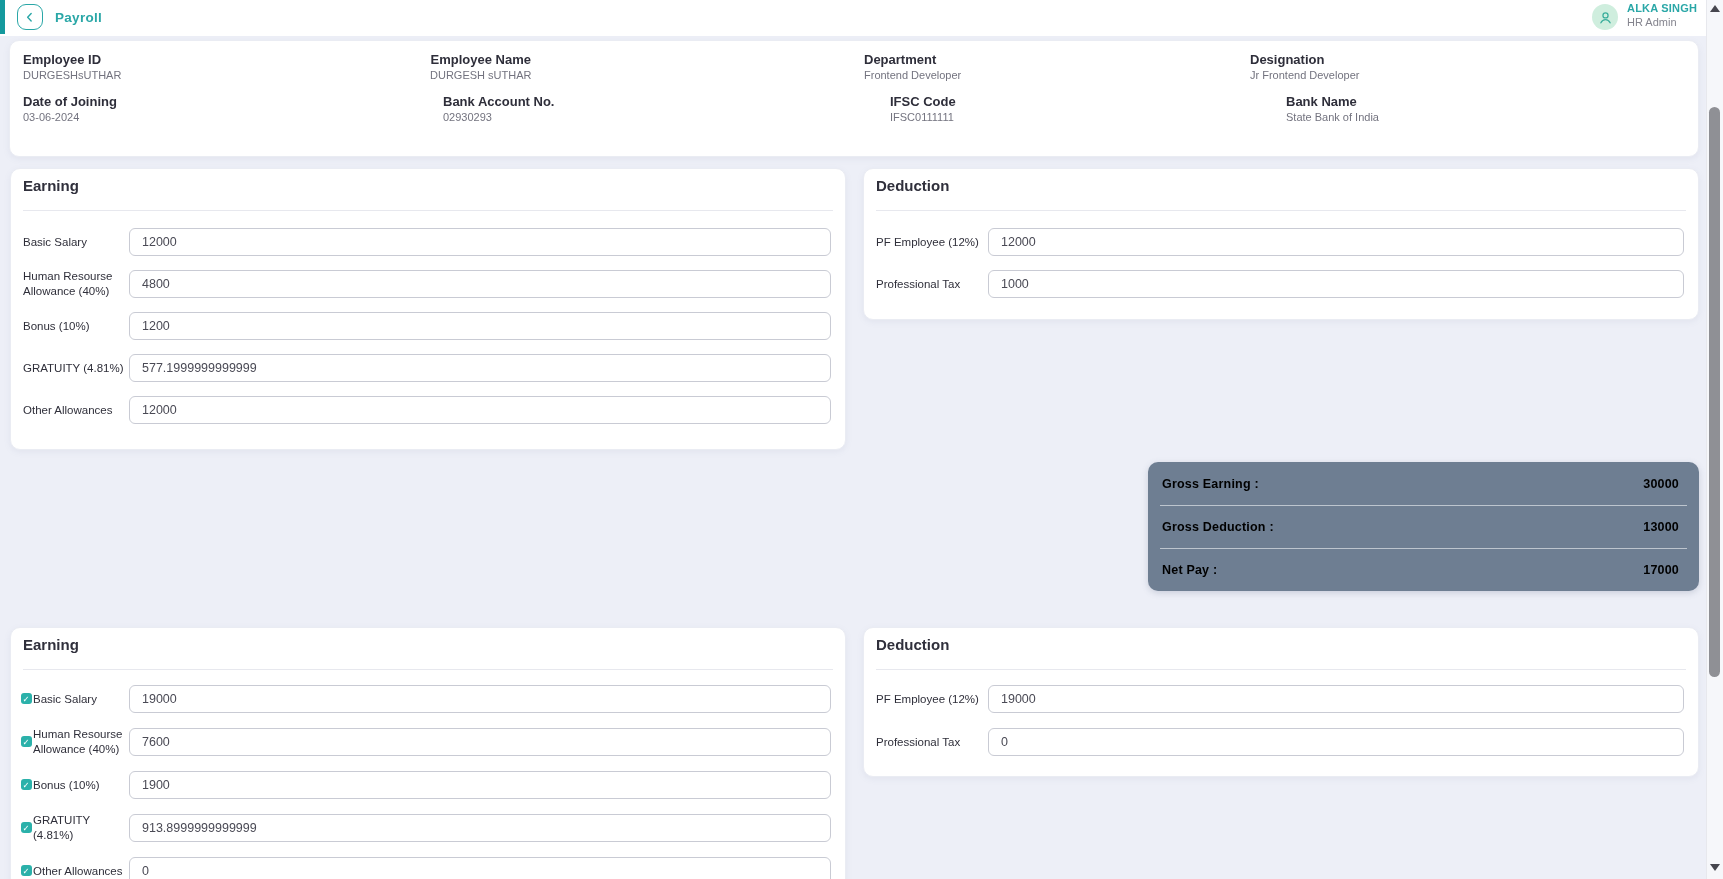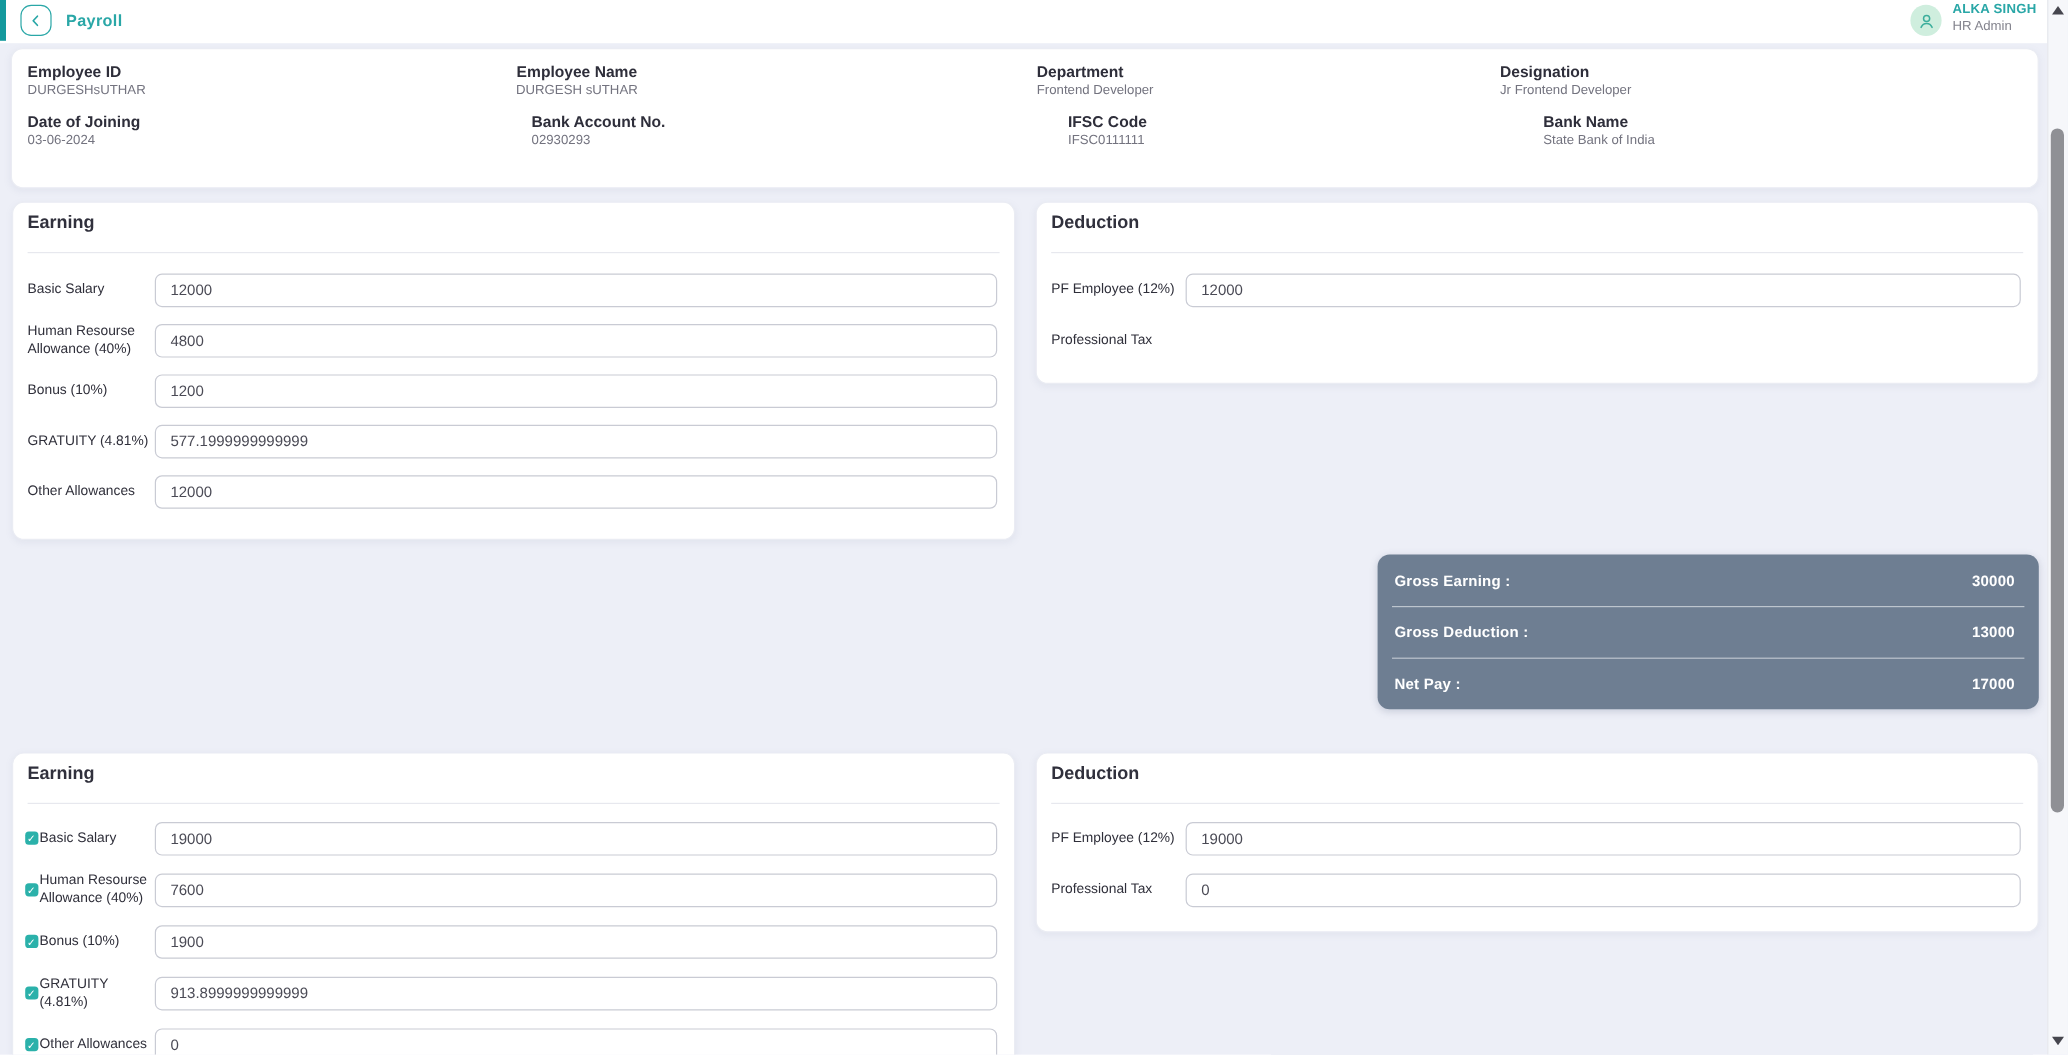--- a/index.html
+++ b/index.html
@@ -55,21 +55,21 @@
 
   .earning-1{left:10px;top:168px;width:836px;height:282px;}
   .deduction-1{left:863px;top:168px;width:836px;height:152px;}
   .earning-2{left:10px;top:627px;width:836px;height:292px;}
   .deduction-2{left:863px;top:627px;width:836px;height:150px;}
 
   
   .summary{position:absolute;left:1148px;top:462px;width:551px;height:129px;background:var(--summary-bg,#6e7e92);
     border-radius:10px;box-shadow:0 2px 6px rgba(100,110,140,.25);}
   .srow{position:absolute;left:0;right:0;height:43px;display:flex;align-items:center;justify-content:space-between;
-    padding:0 20px 0 14px;box-sizing:border-box;color:#ffffff;font-weight:bold;font-size:12.5px;letter-spacing:.2px;}
+    padding:0 20px 0 14px;box-sizing:border-box;color:#000000;font-weight:bold;font-size:12.5px;letter-spacing:.2px;}
   .sline{position:absolute;left:12px;right:12px;height:1px;background:rgba(255,255,255,.55);}
 </style>
 </head>
 <body>
 
 <div class="page">
 
   <div class="header">
     <div class="accent-stripe"></div>
     <button class="back-btn">
@@ -156,20 +156,21 @@
 
   <div class="card deduction-1 ded">
     <div class="card-title">Deduction</div>
     <div class="card-divider"></div>
     <div class="frow" style="top:59px">
       <div class="flabel">PF Employee (12%)</div>
       <input class="field-input" value="12000" style="">
     </div>
     <div class="frow" style="top:101px">
       <div class="flabel">Professional Tax</div>
+      <input class="field-input" value="1000" style="">
     </div>
   </div>
 
   <div class="summary">
     <div class="srow" style="top:0">
       <span>Gross Earning :</span>
       <span>30000</span>
     </div>
     <div class="sline" style="top:43px"></div>
     <div class="srow" style="top:43px">

